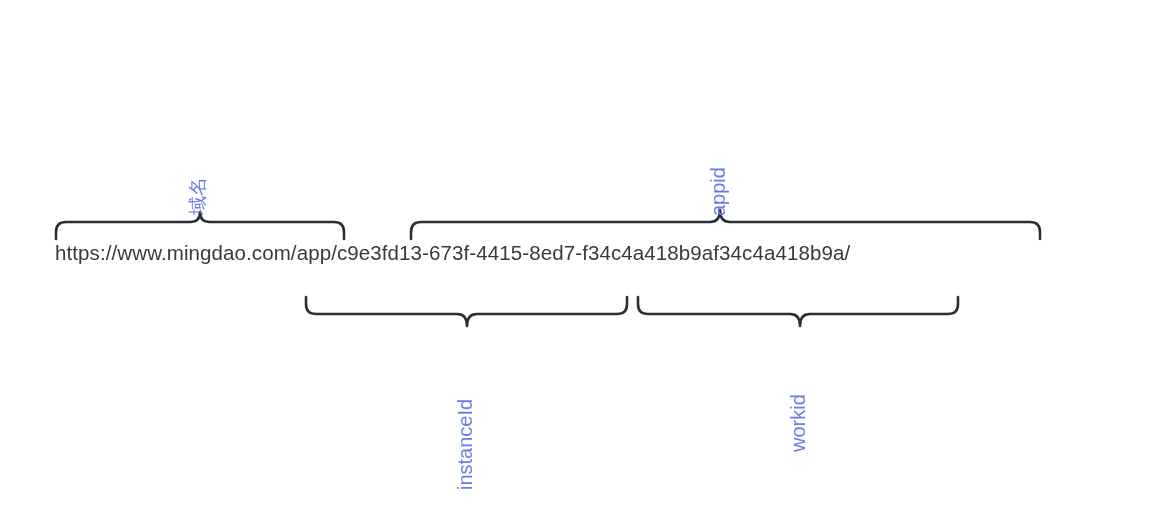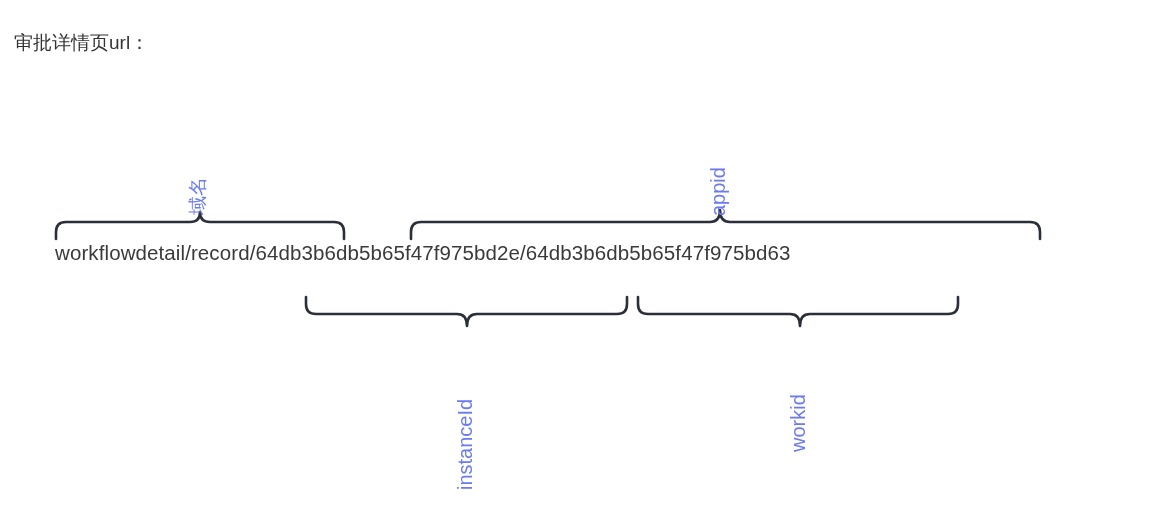--- a/index.html
+++ b/index.html
@@ -79,25 +79,24 @@
 
   #label-domain   { left: 207px; top: 196px; }
   #label-appid    { left: 728px; top: 196px; }
   #label-instance { left: 475px; top: 470px; }
   #label-workid   { left: 808px; top: 432px; }
 </style>
 </head>
 <body>
 
 <div id="header-block">
-  <span class="hline">审批详情页url：</span>
 </div>
 
 <div id="url-block">
-  <span class="uline">workflowdetail/record/64db3b6db5b65f47f975bd2e/64db3b6db5b65f47f975bd63</span>
+  <span class="uline">https://www.mingdao.com/app/c9e3fd13-673f-4415-8ed7-f34c4a418b9af34c4a418b9a/</span>
 </div>
 
 <svg id="brace-layer" viewBox="0 0 1158 526">
 
   <path d="M 56,239
            L 56,232
            Q 56,222 66,222
            L 190,222
            Q 200,222 200,212
            Q 200,222 210,222

